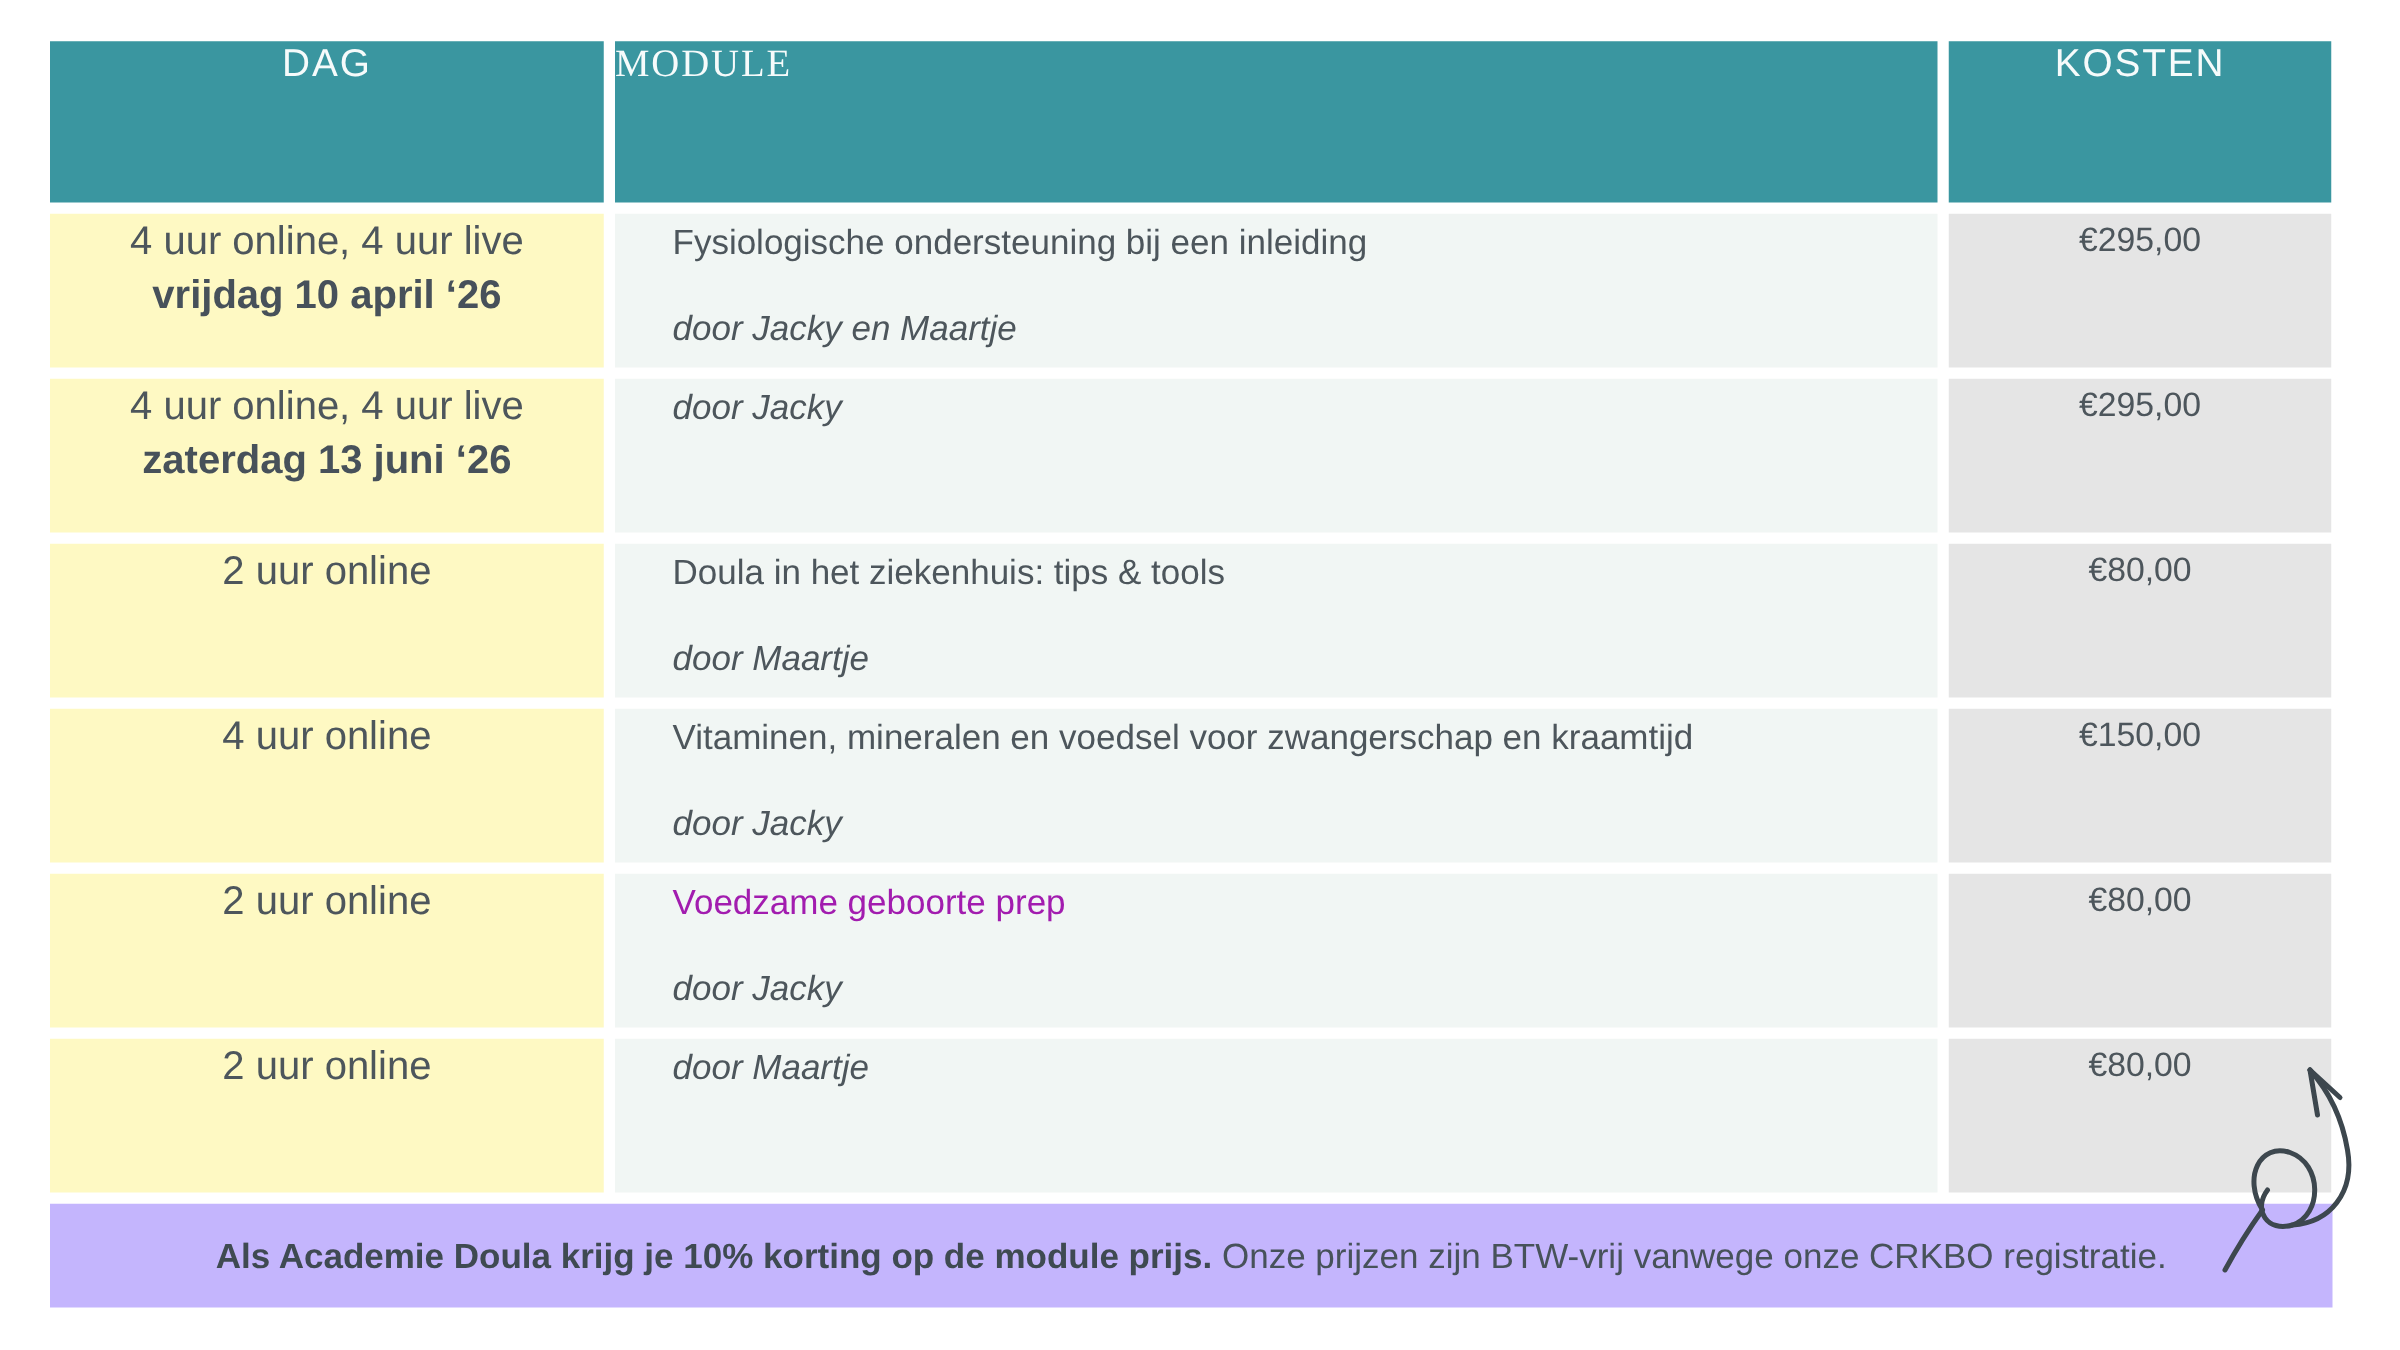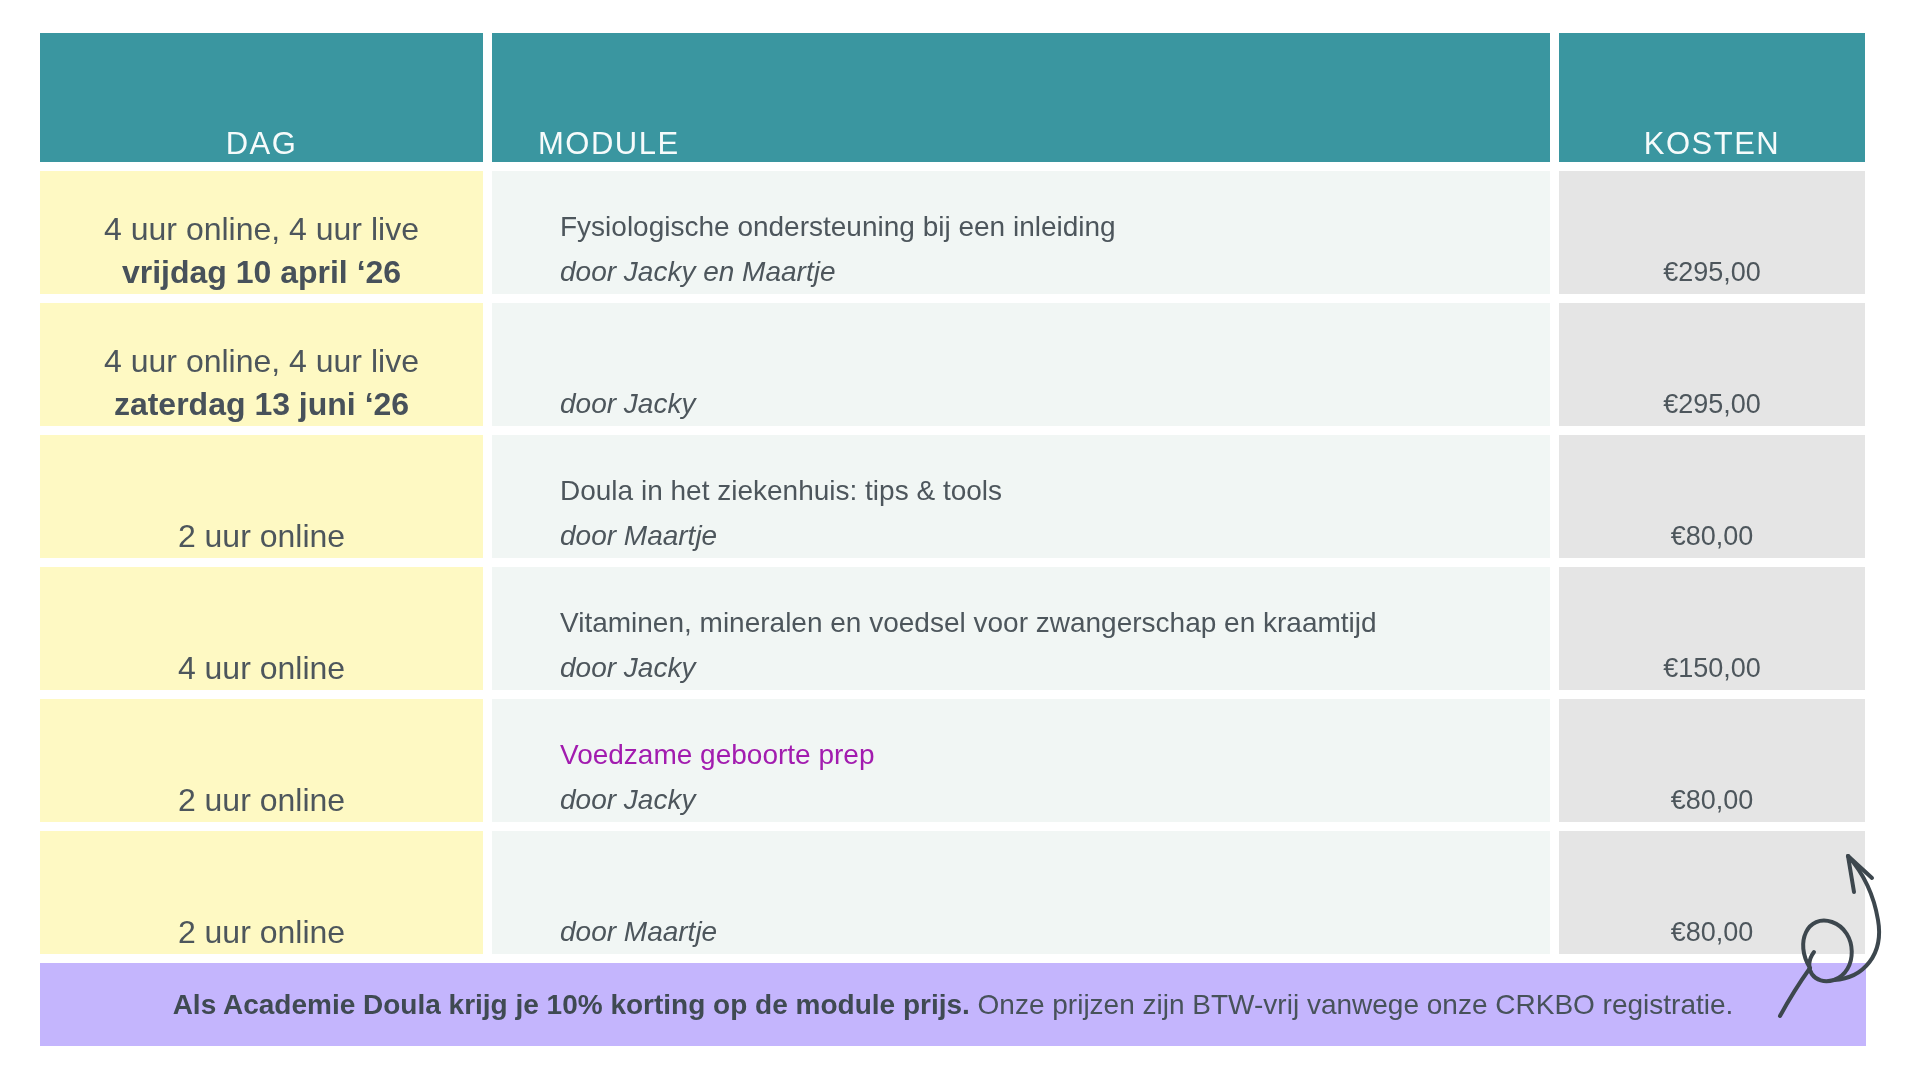--- a/index.html
+++ b/index.html
@@ -9,38 +9,38 @@
   .stage { position: absolute; left: 0; top: 0; width: 1920px; height: 1080px; }
 
   .pricing-table {
     position: absolute; left: 40px; top: 33px; width: 1826px;
     display: grid;
     grid-template-columns: 443px 1058px 306px;
     grid-template-rows: 129px repeat(6, 123px);
     gap: 9px;
   }
 
-  .cell { display: flex; flex-direction: column; justify-content: flex-end; }
+  .cell { display: flex; flex-direction: column; justify-content: flex-start; }
 
   .header-cell {
     background: #3a96a0; color: #f6fbfb;
     font-size: 31px; letter-spacing: 1.5px; font-weight: 500;
     align-items: center; text-align: center;
   }
-  .header-cell.left { align-items: flex-start; padding-left: 46px; text-align: left; }
+  .header-cell.left { align-items: flex-start; text-align: left; font-family: Liberation Serif, serif; }
 
   .day-cell, .cost-cell {
     background: #fef9c3; align-items: center; text-align: center;
     font-size: 32px; line-height: 43px;
   }
   .cost-cell { background: #e5e5e5; font-size: 27px; }
 
   .module-cell {
     background: #f1f6f4; align-items: flex-start; text-align: left;
-    padding: 0 68px; font-size: 28px; line-height: 45px;
+    padding: 0 46px; font-size: 28px; line-height: 45px; gap: 24px;
   }
 
   .day-line2 { font-weight: 700; color: #47515a; }
   .day-line2:empty { display: none; }
 
   .module-author { font-style: italic; }
   .module-title.muted { color: #a21caf; }
 
   .footer-note {
     position: absolute; left: 40px; top: 963px; width: 1826px; height: 83px;

